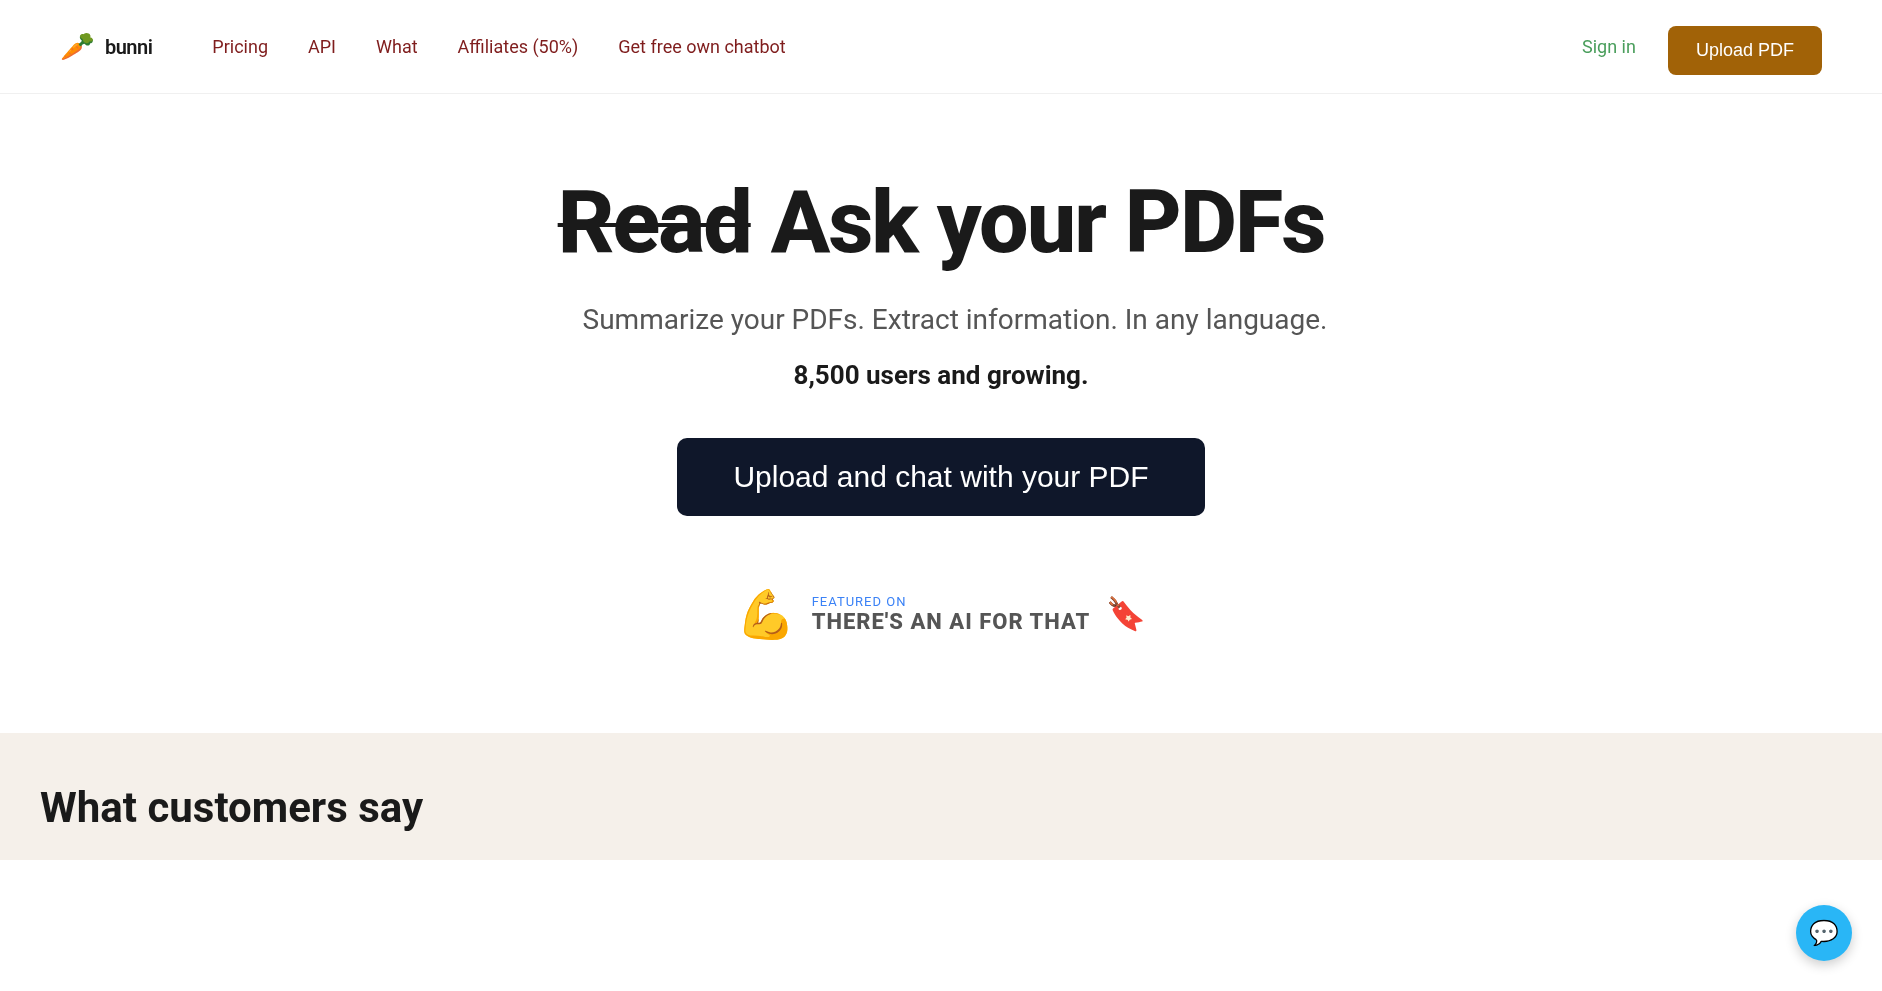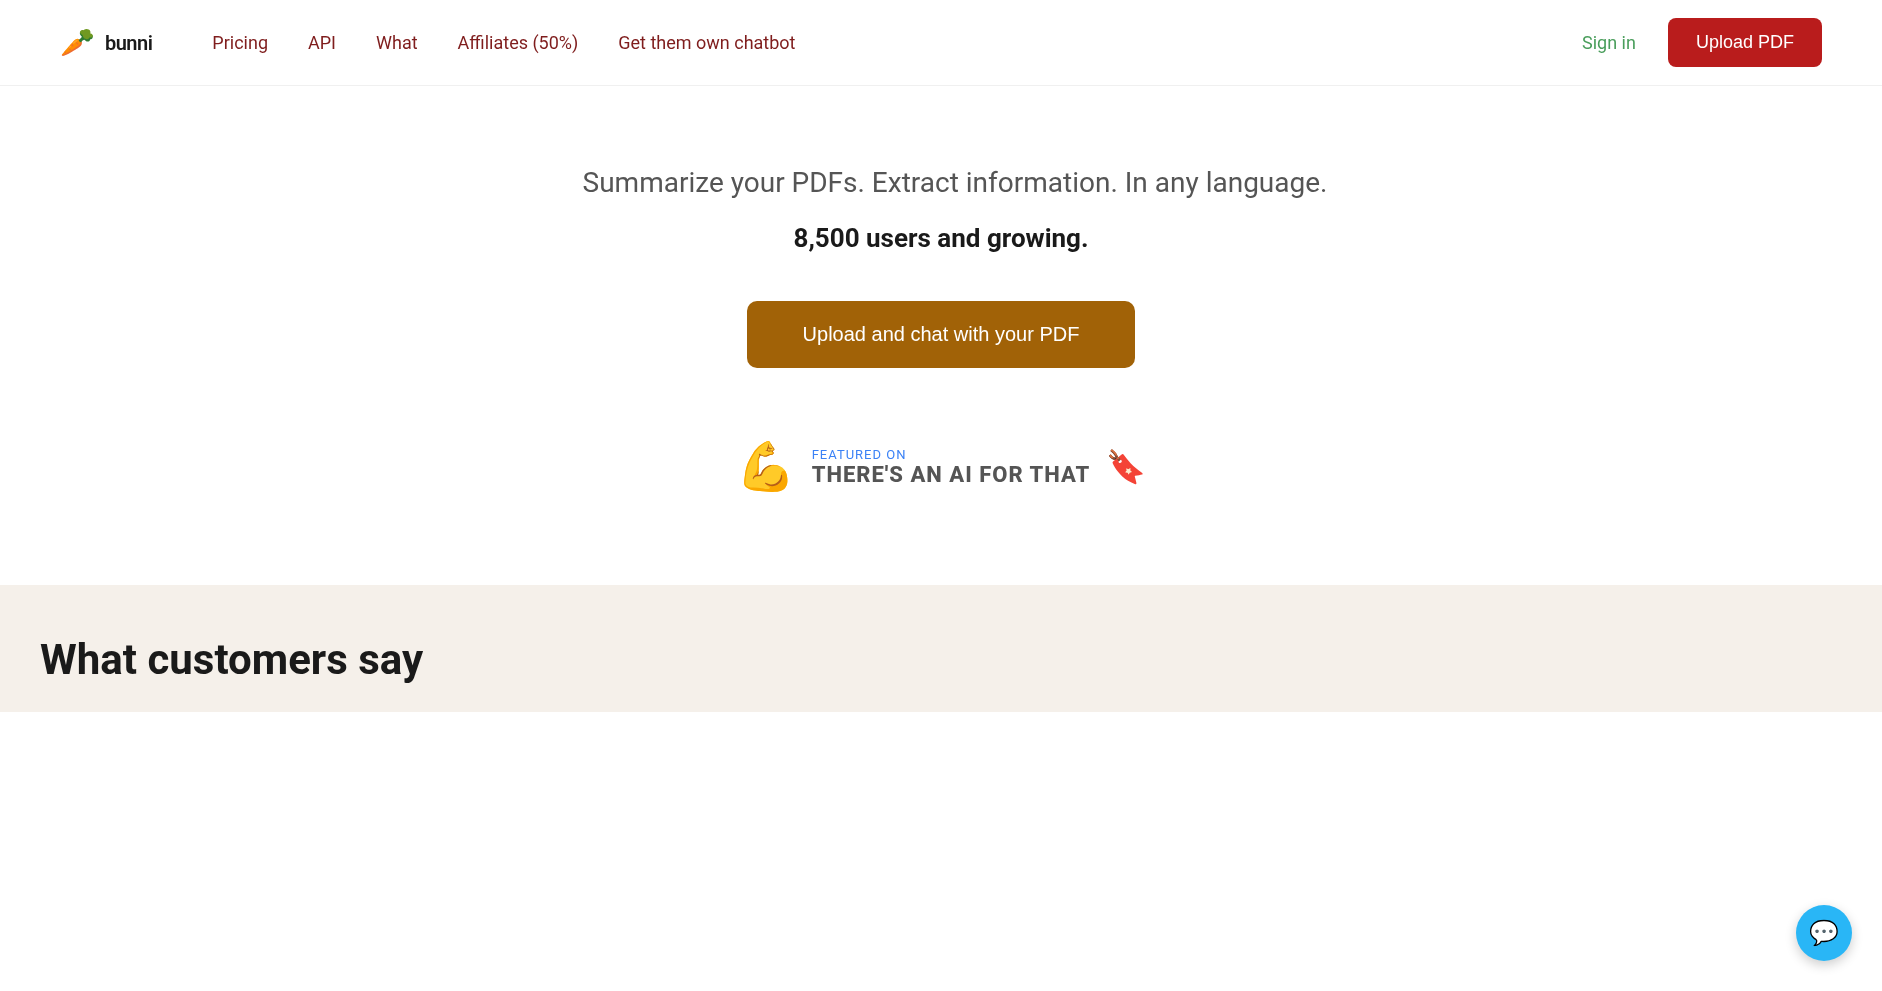--- a/index.html
+++ b/index.html
@@ -71,28 +71,29 @@
 
     .sign-in-link {
       font-size: 18px;
       color: #4a9e5c;
       text-decoration: none;
       font-weight: 400;
       cursor: pointer;
     }
 
     .upload-pdf-btn {
-      background: #b91c1c;
+      background: #a16207;
       color: #ffffff;
       border: none;
       padding: 14px 28px;
       border-radius: 8px;
       font-size: 18px;
       font-weight: 500;
       cursor: pointer;
+      margin-top: 8px;
     }
 
     
     .hero {
       display: flex;
       flex-direction: column;
       align-items: center;
       justify-content: center;
       padding: 80px 40px 60px;
       text-align: center;
@@ -135,26 +136,26 @@
     }
 
     .hero-users {
       font-size: 26px;
       font-weight: 700;
       color: #1a1a1a;
       margin-bottom: 48px;
     }
 
     .hero-cta-btn {
-      background: #a16207;
+      background: #0f172a;
       color: #ffffff;
       border: none;
       padding: 22px 56px;
       border-radius: 10px;
-      font-size: 20px;
+      font-size: 30px;
       font-weight: 500;
       cursor: pointer;
       margin-bottom: 70px;
     }
 
     
     .featured-badge {
       display: flex;
       align-items: center;
       gap: 16px;
@@ -235,30 +236,33 @@
   <div class="navbar-left">
     <a class="logo-container">
       <span class="logo-icon">🥕</span>
       <span class="logo-text">bunni</span>
     </a>
     <div class="nav-links">
       <a class="nav-link">Pricing</a>
       <a class="nav-link">API</a>
       <a class="nav-link">What</a>
       <a class="nav-link">Affiliates (50%)</a>
-      <a class="nav-link">Get them own chatbot</a>
+      <a class="nav-link">Get free own chatbot</a>
     </div>
   </div>
   <div class="navbar-right">
     <a class="sign-in-link">Sign in</a>
     <button class="upload-pdf-btn">Upload PDF</button>
   </div>
 </nav>
 
 <section class="hero">
+  <h1 class="hero-title">
+    <span class="strikethrough">Read</span><span> Ask your PDFs</span>
+  </h1>
 
   <p class="hero-subtitle">Summarize your PDFs. Extract information. In any language.</p>
 
 
   <p class="hero-users">8,500 users and growing.</p>
 
   <button class="hero-cta-btn">Upload and chat with your PDF</button>
 
   <div class="featured-badge">
     <span class="featured-icon">💪</span>

